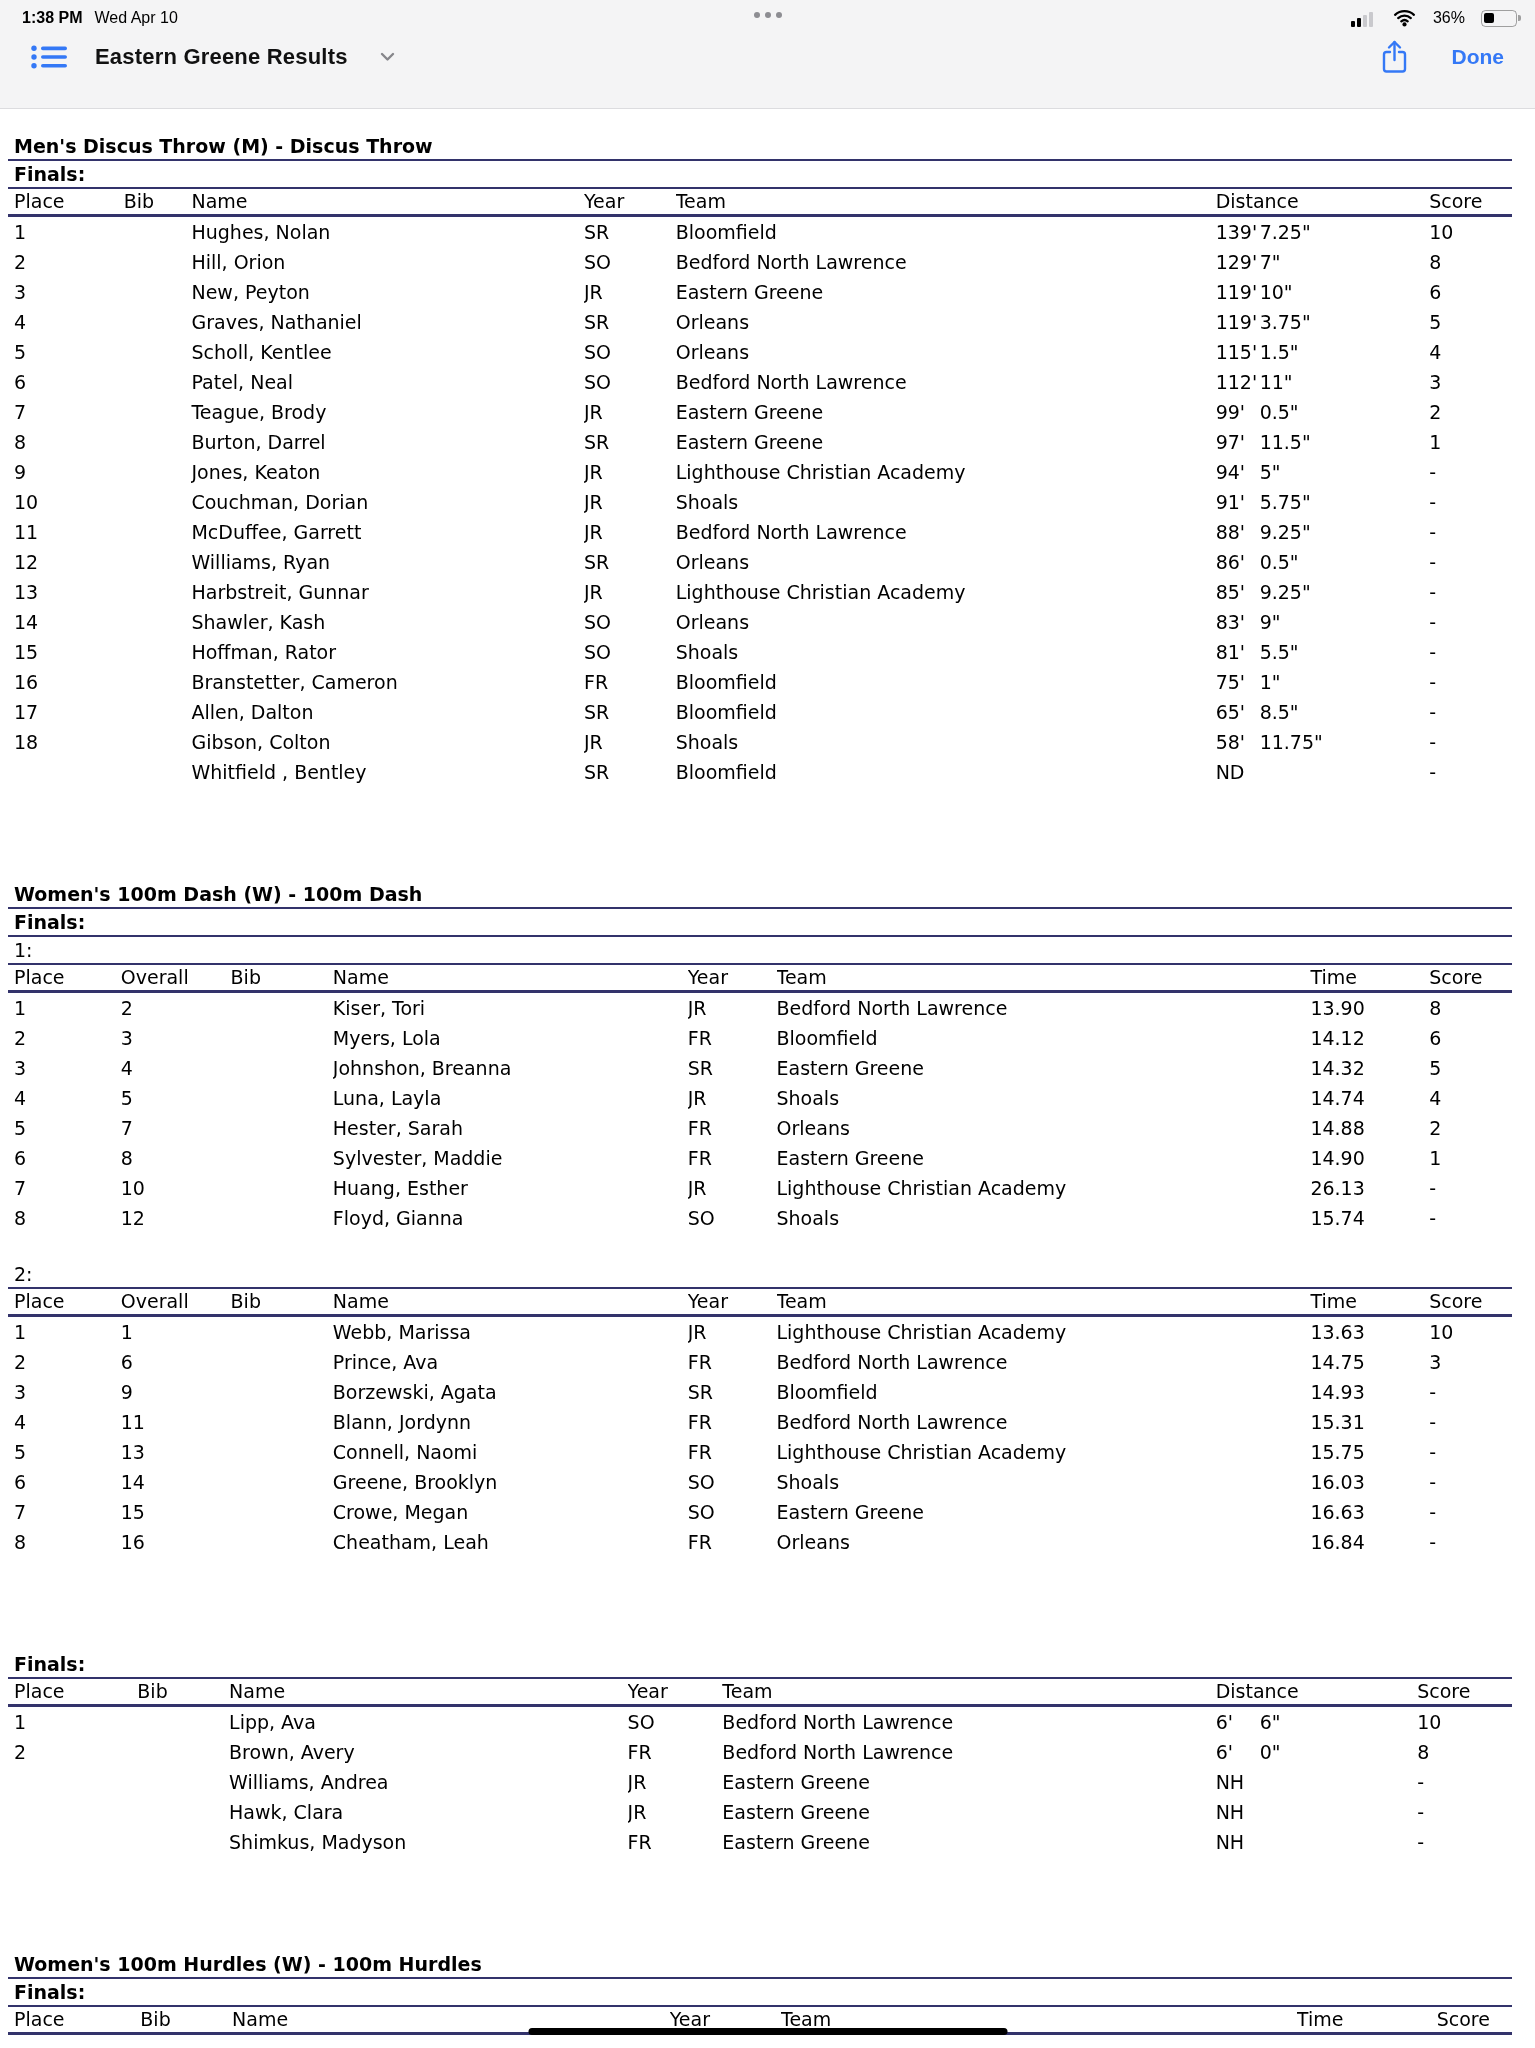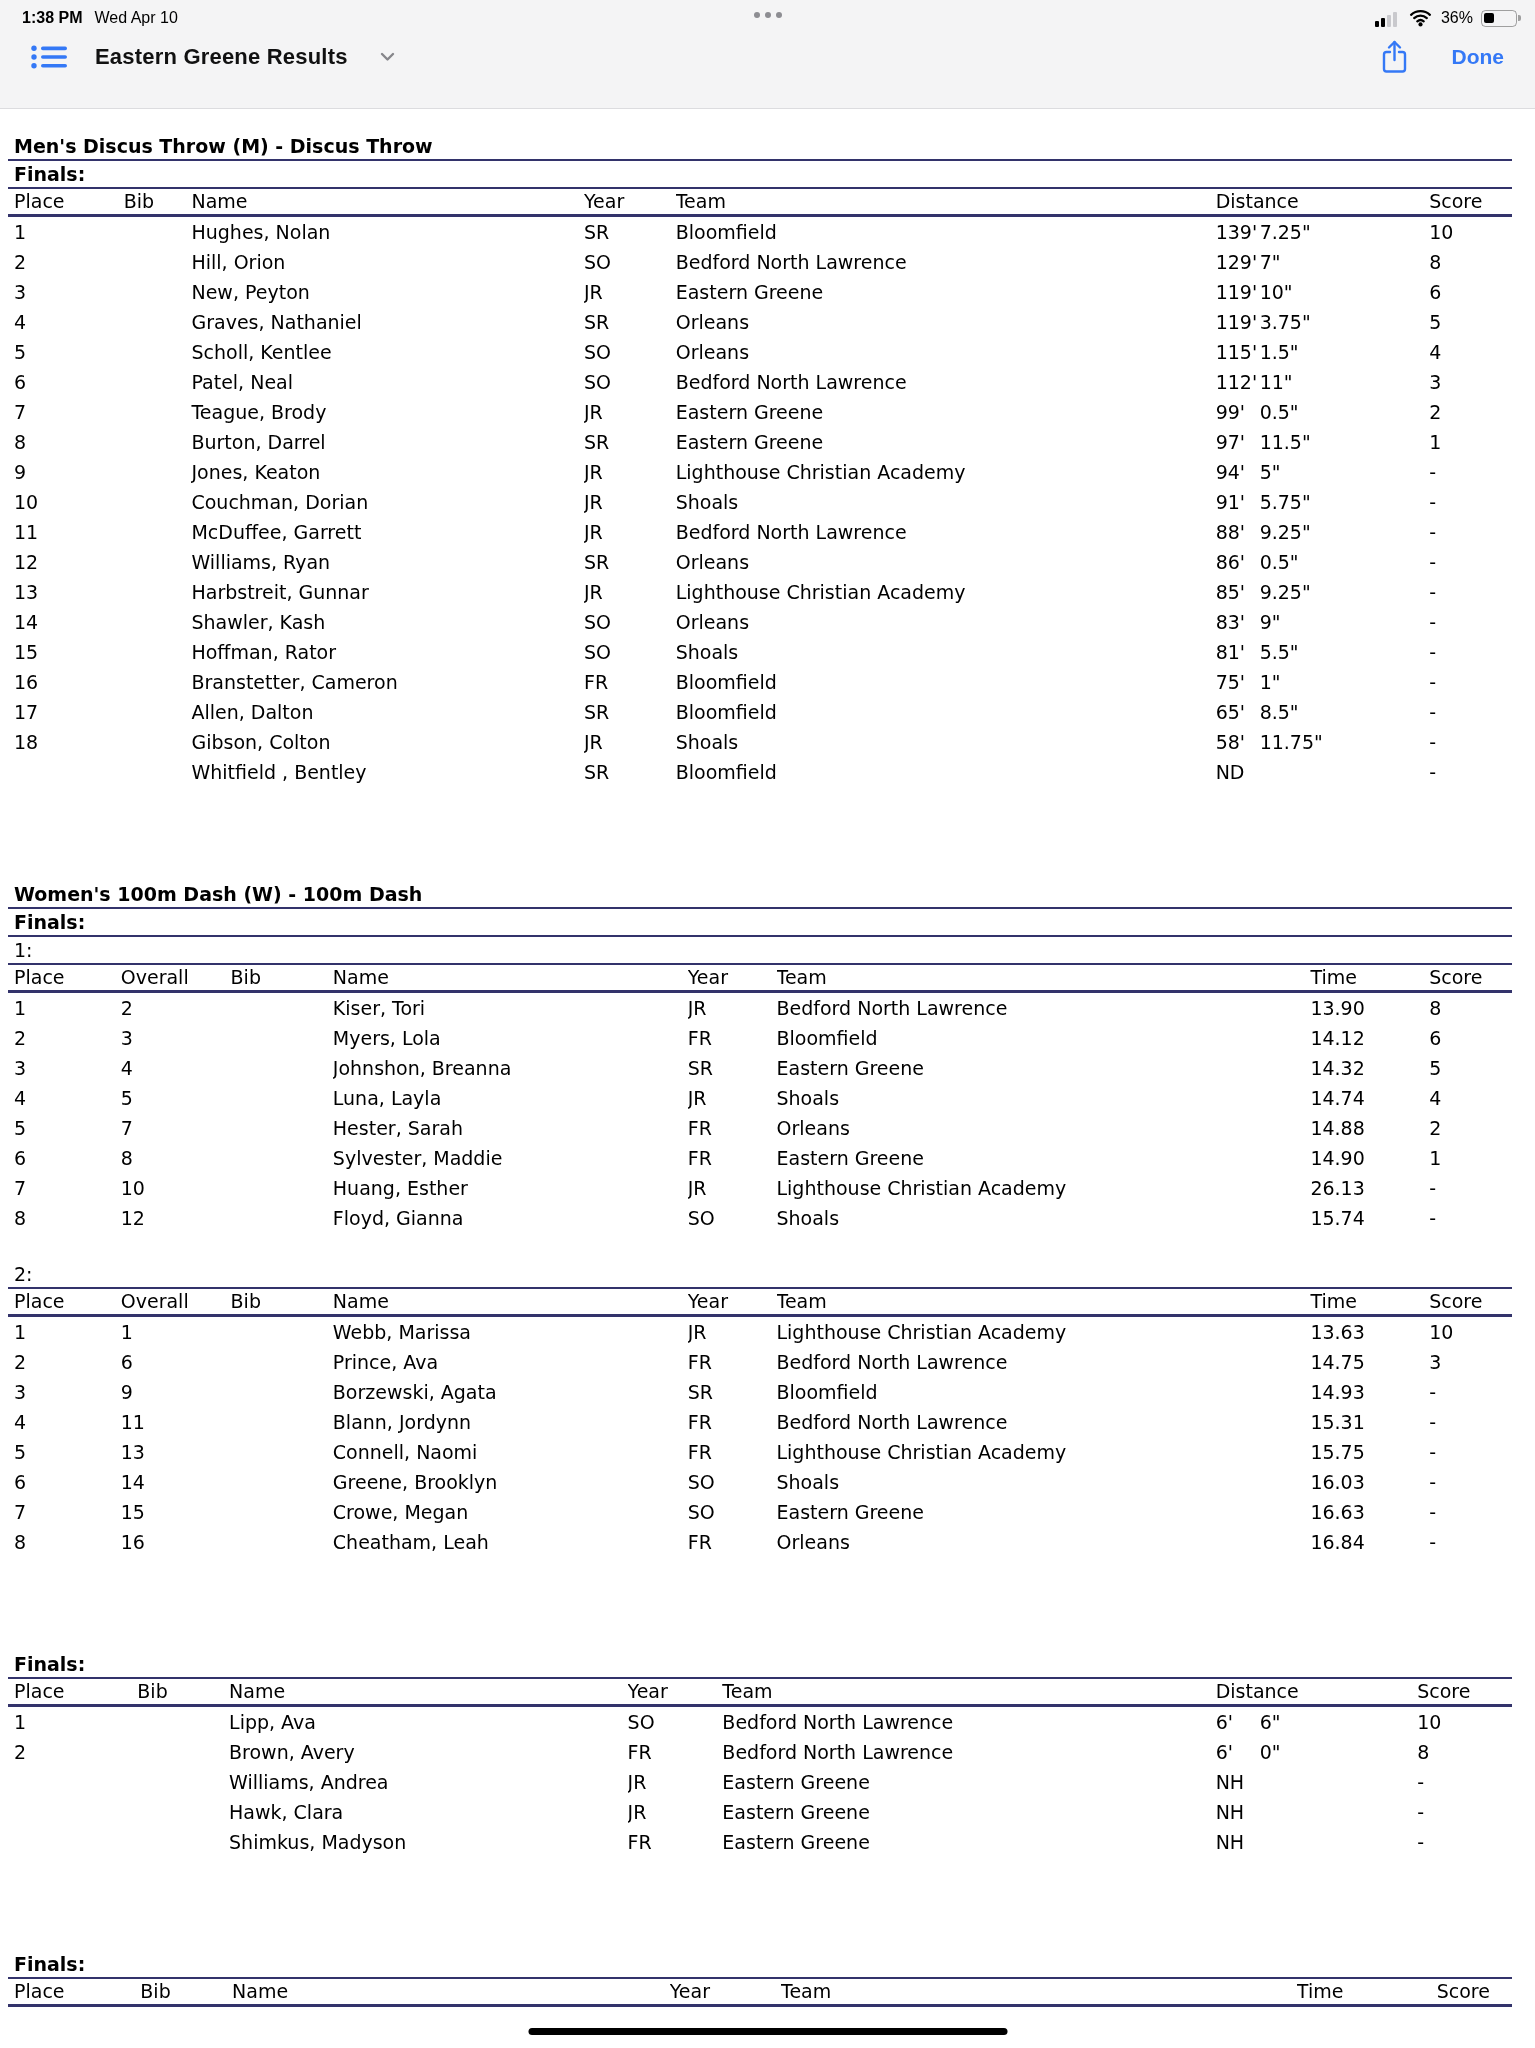--- a/index.html
+++ b/index.html
@@ -16,21 +16,21 @@
   .statusbar{
     position:absolute;top:0;left:0;right:0;height:36px;
     display:flex;align-items:center;justify-content:space-between;
     padding:0 18px;color:#000;font-size:16px;
   }
   .sb-left{display:flex;align-items:center;gap:12px;padding-left:4px;}
   .sb-time{font-weight:700;}
   .sb-date{font-weight:400;}
   .sb-center{position:absolute;left:50%;top:12px;transform:translateX(-50%);display:flex;gap:5px;}
   .mt-dot{width:6px;height:6px;border-radius:50%;background:#8d8d92;}
-  .sb-right{display:flex;align-items:center;gap:8px;}
+  .sb-right{display:flex;align-items:center;gap:16px;}
   .pct{font-size:16px;color:#000;}
   .battery{position:relative;width:34px;height:15px;border:1.5px solid rgba(0,0,0,.35);border-radius:4.5px;display:flex;align-items:center;}
   .battery .fill{margin-left:1.5px;height:10px;border-radius:2px;background:#000;}
   .battery .nub{position:absolute;right:-4.5px;top:4px;width:2.5px;height:6px;border-radius:0 2px 2px 0;background:rgba(0,0,0,.35);}
   .toolbar{
     position:absolute;top:26px;left:0;right:0;height:62px;
     display:flex;align-items:center;padding:0 31px;
   }
   .tb-left{display:flex;align-items:center;gap:26px;}
   .doc-title{font-size:22px;font-weight:700;color:#111;letter-spacing:.2px;}
@@ -562,20 +562,21 @@
           <div class="cell" style="width: 6.1%;"></div>
           <div class="cell" style="width: 26.5%;">Shimkus, Madyson</div>
           <div class="cell" style="width: 6.3%;">FR</div>
           <div class="cell" style="width: 32.8%;">Eastern Greene</div>
           <div class="cell" style="width: 13.4%;">NH</div>
           <div class="cell" style="width: 6.7%;">-</div>
         </div>
       </div>
     </div>
     <div class="section" style="margin-top: 94px;">
+      <div class="hline">Women's 100m Hurdles (W) - 100m Hurdles</div>
       <div class="hline">Finals:</div>
       <div class="heat">
         <div class="trow thead">
           <div class="cell" style="width: 8.4%;">Place</div>
           <div class="cell" style="width: 6.1%;">Bib</div>
           <div class="cell" style="width: 29.1%;">Name</div>
           <div class="cell" style="width: 7.4%;">Year</div>
           <div class="cell" style="width: 34.3%;">Team</div>
           <div class="cell" style="width: 9.3%;">Time</div>
           <div class="cell" style="width: 5.4%;">Score</div>

